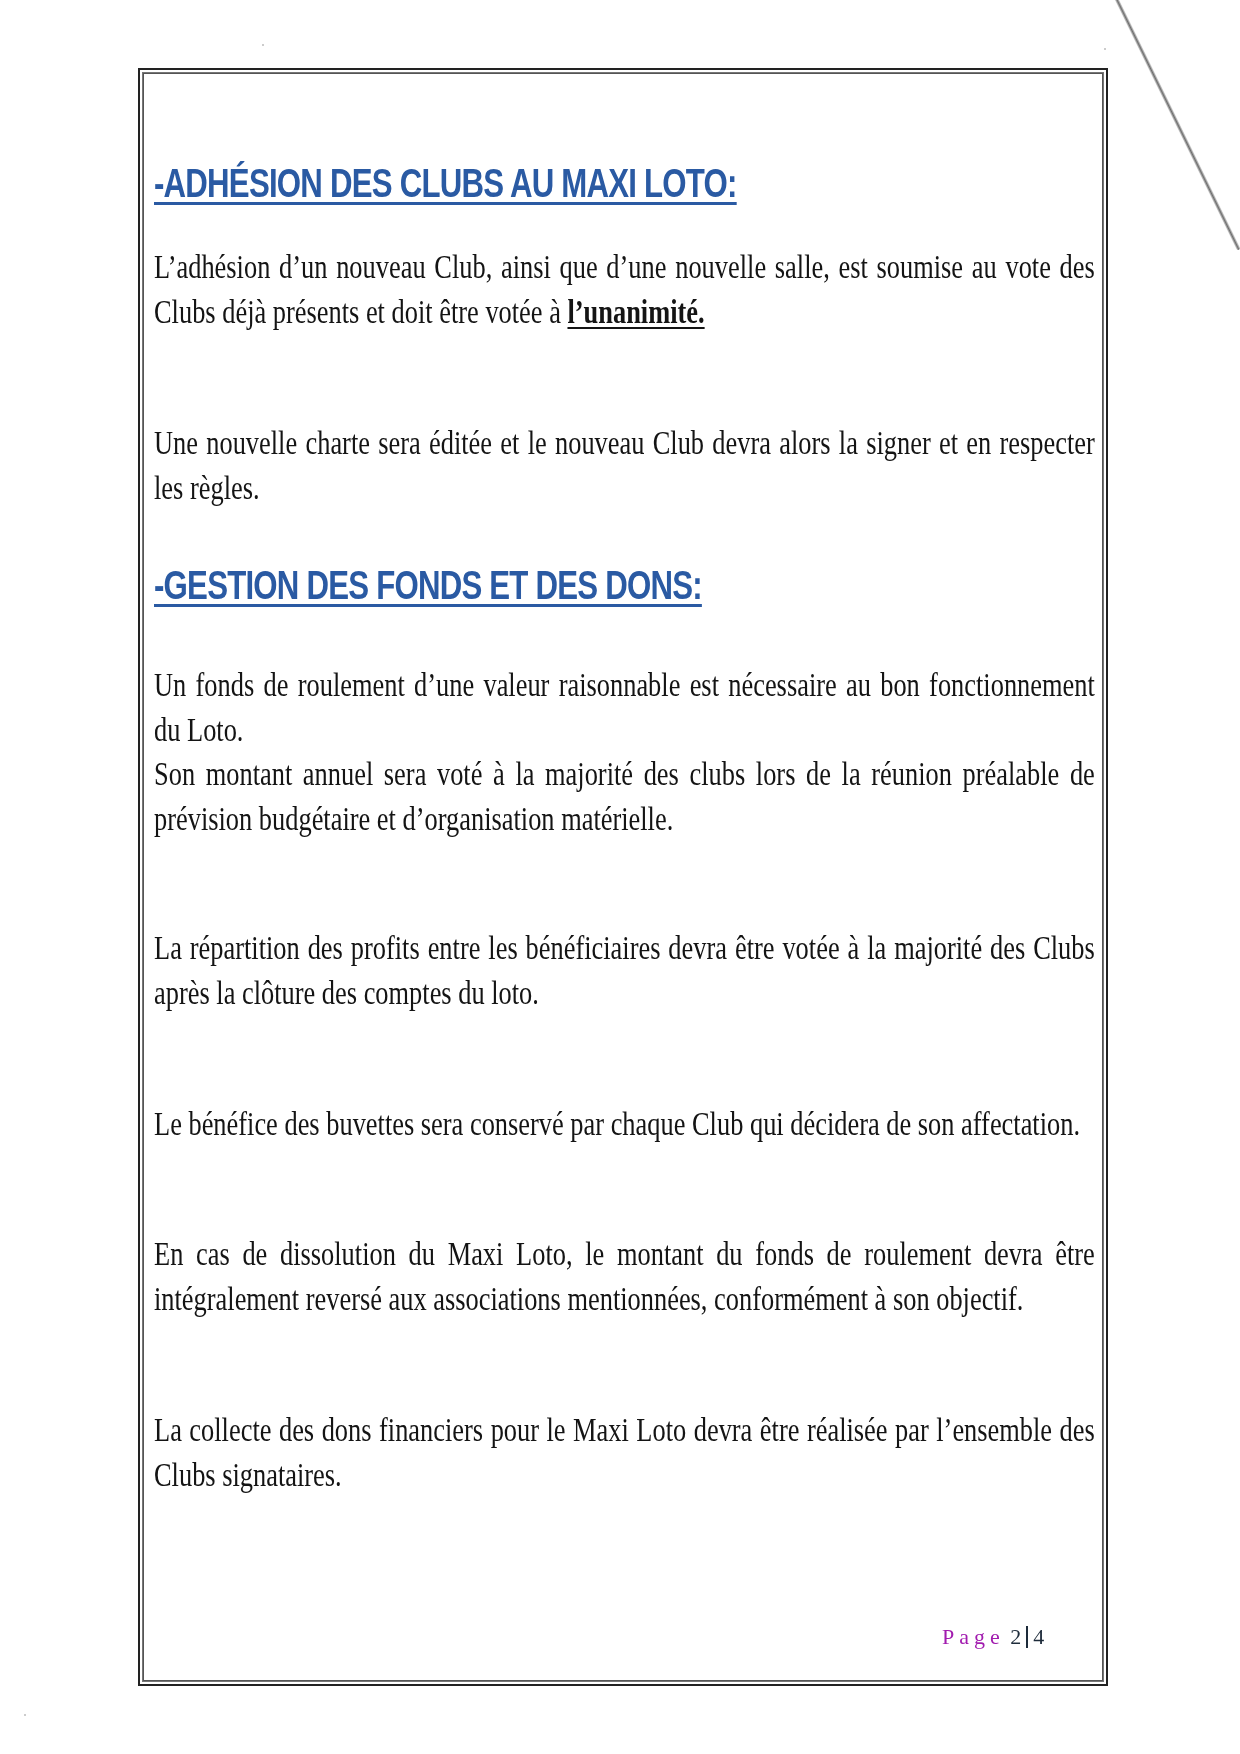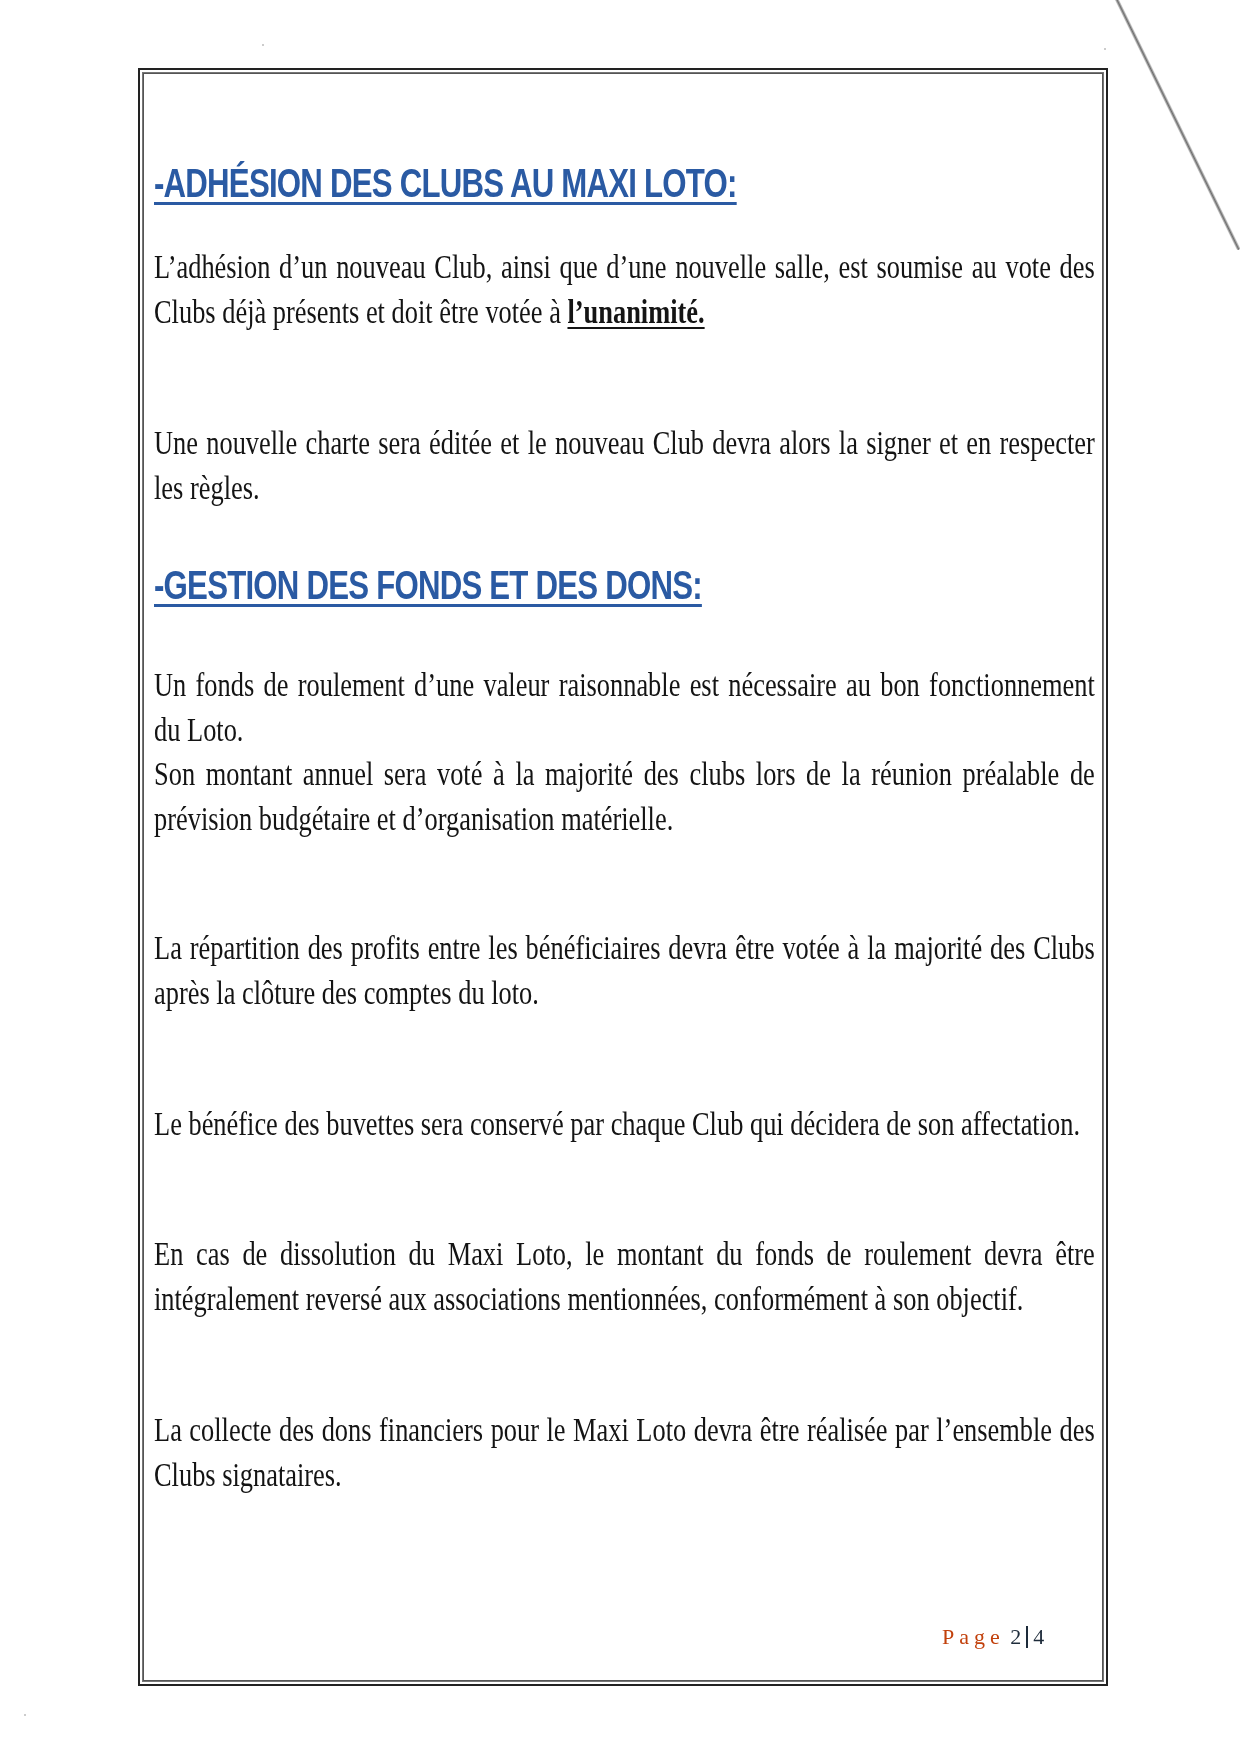--- a/index.html
+++ b/index.html
@@ -42,21 +42,21 @@
     color: #141414;
   }
   .para .strong-u {
     font-weight: bold; text-decoration: underline; text-decoration-thickness: 2px; text-underline-offset: 4px;
   }
   .page-number {
     position: absolute; left: 942px; top: 1624px;
     font-family: "Liberation Serif", serif; font-size: 22px;
     white-space: nowrap;
   }
-  .page-word { color: #c2410c; letter-spacing: 5px; }
+  .page-word { color: #a21caf; letter-spacing: 5px; }
   .page-num { color: #1d2b3a; }
   .page-sep { display: inline-block; width: 2px; height: 22px; background: #1d2b3a; vertical-align: -4px; margin: 0 5px; }
 </style>
 </head>
 <body>
 
 <div class="fold-line"></div>
 <div class="speck" style="left:262px;top:44px;"></div>
 <div class="speck" style="left:1104px;top:48px;"></div>
 <div class="speck" style="left:24px;top:1714px;"></div>

